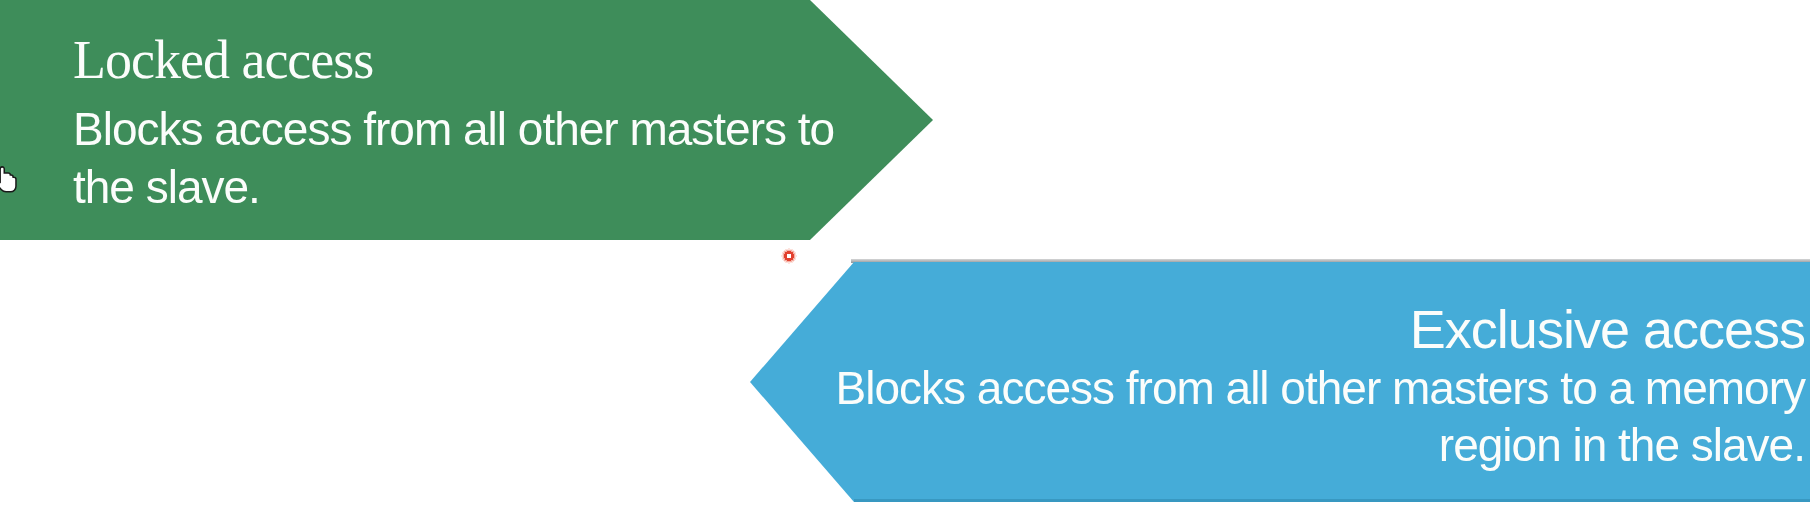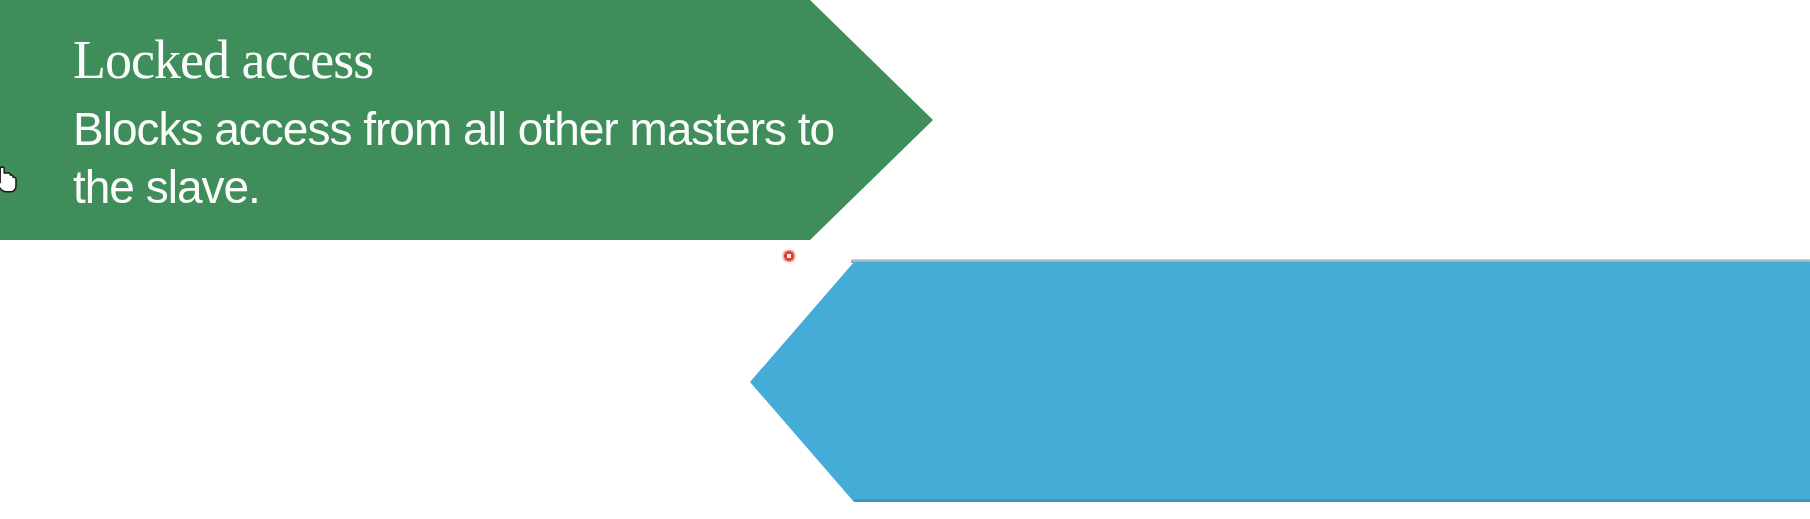--- a/index.html
+++ b/index.html
@@ -73,21 +73,24 @@
 
   <div class="arrow arrow-locked" style="background-color: rgb(62, 141, 90);"></div>
 
   <div class="arrow arrow-exclusive" style="background-color: rgb(69, 172, 216);"></div>
 
   <div class="shape-text title locked-title">Locked access</div>
 
   <div class="shape-text desc locked-desc">Blocks access from all other masters to
 the slave.</div>
 
+  <div class="shape-text title exclusive-title">Exclusive access</div>
 
+  <div class="shape-text desc exclusive-desc">Blocks access from all other masters to a memory
+region in the slave.</div>
 
   <div class="laser-dot"></div>
 
   <svg class="cursor" viewBox="0 0 24 30" width="26" height="33" aria-hidden="true">
     <path d="M8.5 1.5 C7.4 1.5 6.6 2.4 6.6 3.5 L6.6 15.2 L4.4 12.9
              C3.6 12.1 2.3 12.1 1.5 12.9 C0.7 13.7 0.7 15 1.5 15.8
              L7.8 22.6 C8.9 23.8 10.5 24.5 12.1 24.5 L16.2 24.5
              C19 24.5 21.2 22.2 21.2 19.4 L21.2 12.9 C21.2 11.8 20.3 11 19.2 11
              L18.6 11 C18.6 9.9 17.7 9.1 16.6 9.1 L16 9.1
              C16 8 15.1 7.2 14 7.2 L10.4 7.2 L10.4 3.5

